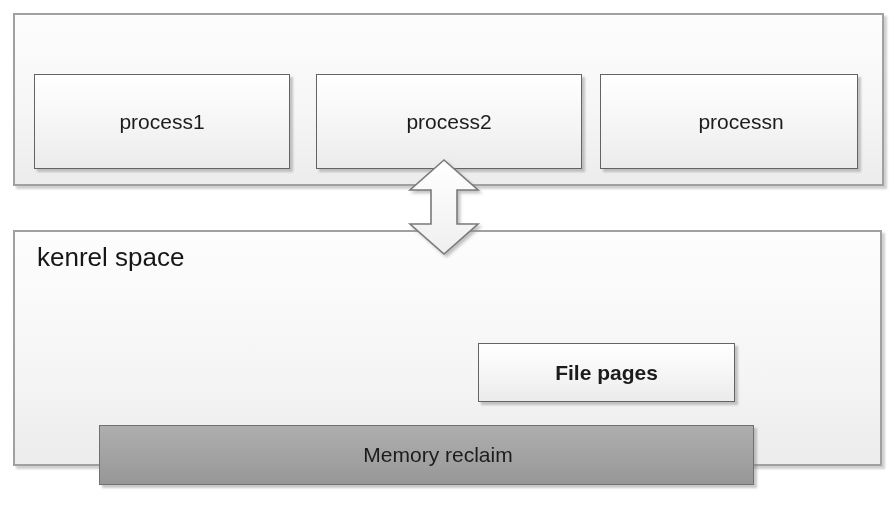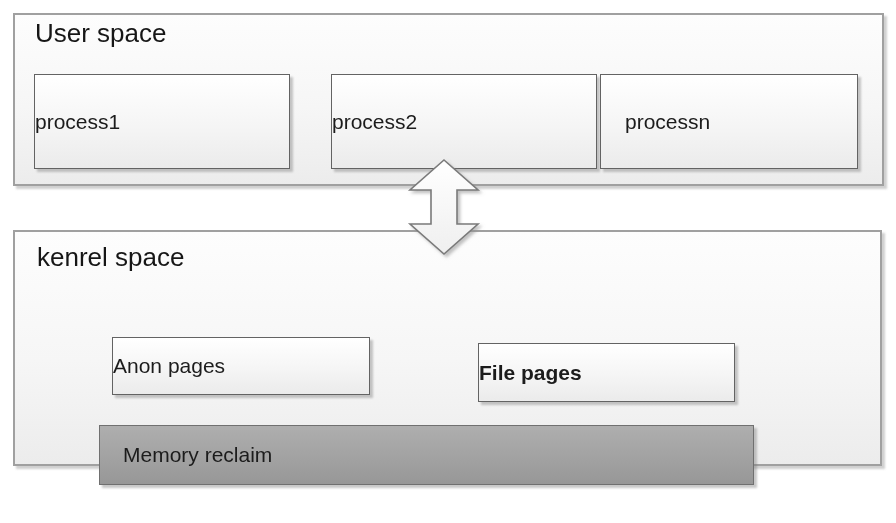--- a/index.html
+++ b/index.html
@@ -30,21 +30,21 @@
     font-size: 26px;
     line-height: 1.15;
     color: #161616;
     white-space: nowrap;
   }
   .node {
     position: absolute;
     box-sizing: border-box;
     display: flex;
     align-items: center;
-    justify-content: flex-start;
+    justify-content: center;
     background: linear-gradient(180deg, #ffffff 0%, #f5f5f5 55%, #ebebeb 100%);
     border: 1px solid #636363;
     box-shadow: 3px 3px 2px rgba(120,120,120,0.40);
     font-size: 21px;
     text-align: center;
   }
   .node.gray {
     background: linear-gradient(180deg, #aeaeae 0%, #a2a2a2 55%, #979797 100%);
     border: 1px solid #707070;
     padding-left: 23px;
@@ -57,41 +57,37 @@
     height: 108px;
     z-index: 5;
   }
 </style>
 </head>
 <body>
 
 <div class="stage">
 
   <div class="container" style="left:13px; top:13px; width:871px; height:173px;">
-    <div class="container-label" style="left:20px; top:4px;">User space</div>
 
     <div class="node" style="left:19px; top:59px; width:256px; height:95px;">
       <span>process1</span>
     </div>
 
-    <div class="node" style="left:316px; top:59px; width:266px; height:95px;">
+    <div class="node" style="left:301px; top:59px; width:266px; height:95px;">
       <span>process2</span>
     </div>
 
     <div class="node" style="left:585px; top:59px; width:258px; height:95px;padding-left:24px;">
       <span>processn</span>
     </div>
   </div>
 
   <div class="container" style="left:13px; top:230px; width:869px; height:236px;">
     <div class="container-label" style="left:22px; top:11px;">kenrel space</div>
 
-    <div class="node" style="left:97px; top:105px; width:258px; height:58px;">
-      <span>Anon pages</span>
-    </div>
 
     <div class="node" style="left:463px; top:111px; width:257px; height:59px;font-weight:bold;">
       <span>File pages</span>
     </div>
 
     <div class="node gray" style="left:84px; top:193px; width:655px; height:60px;">
       <span>Memory reclaim</span>
     </div>
   </div>
 

